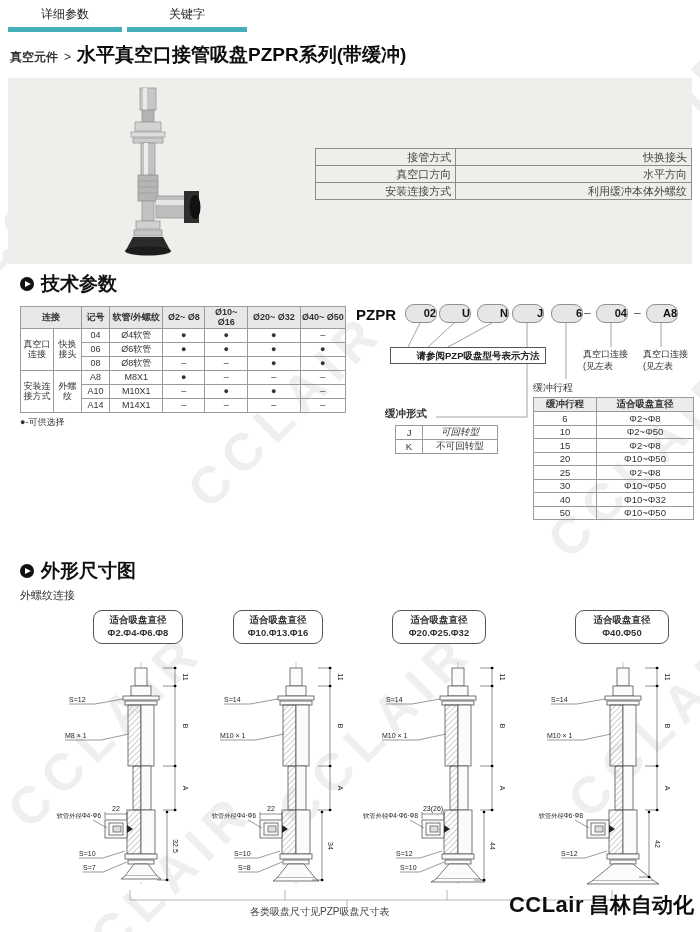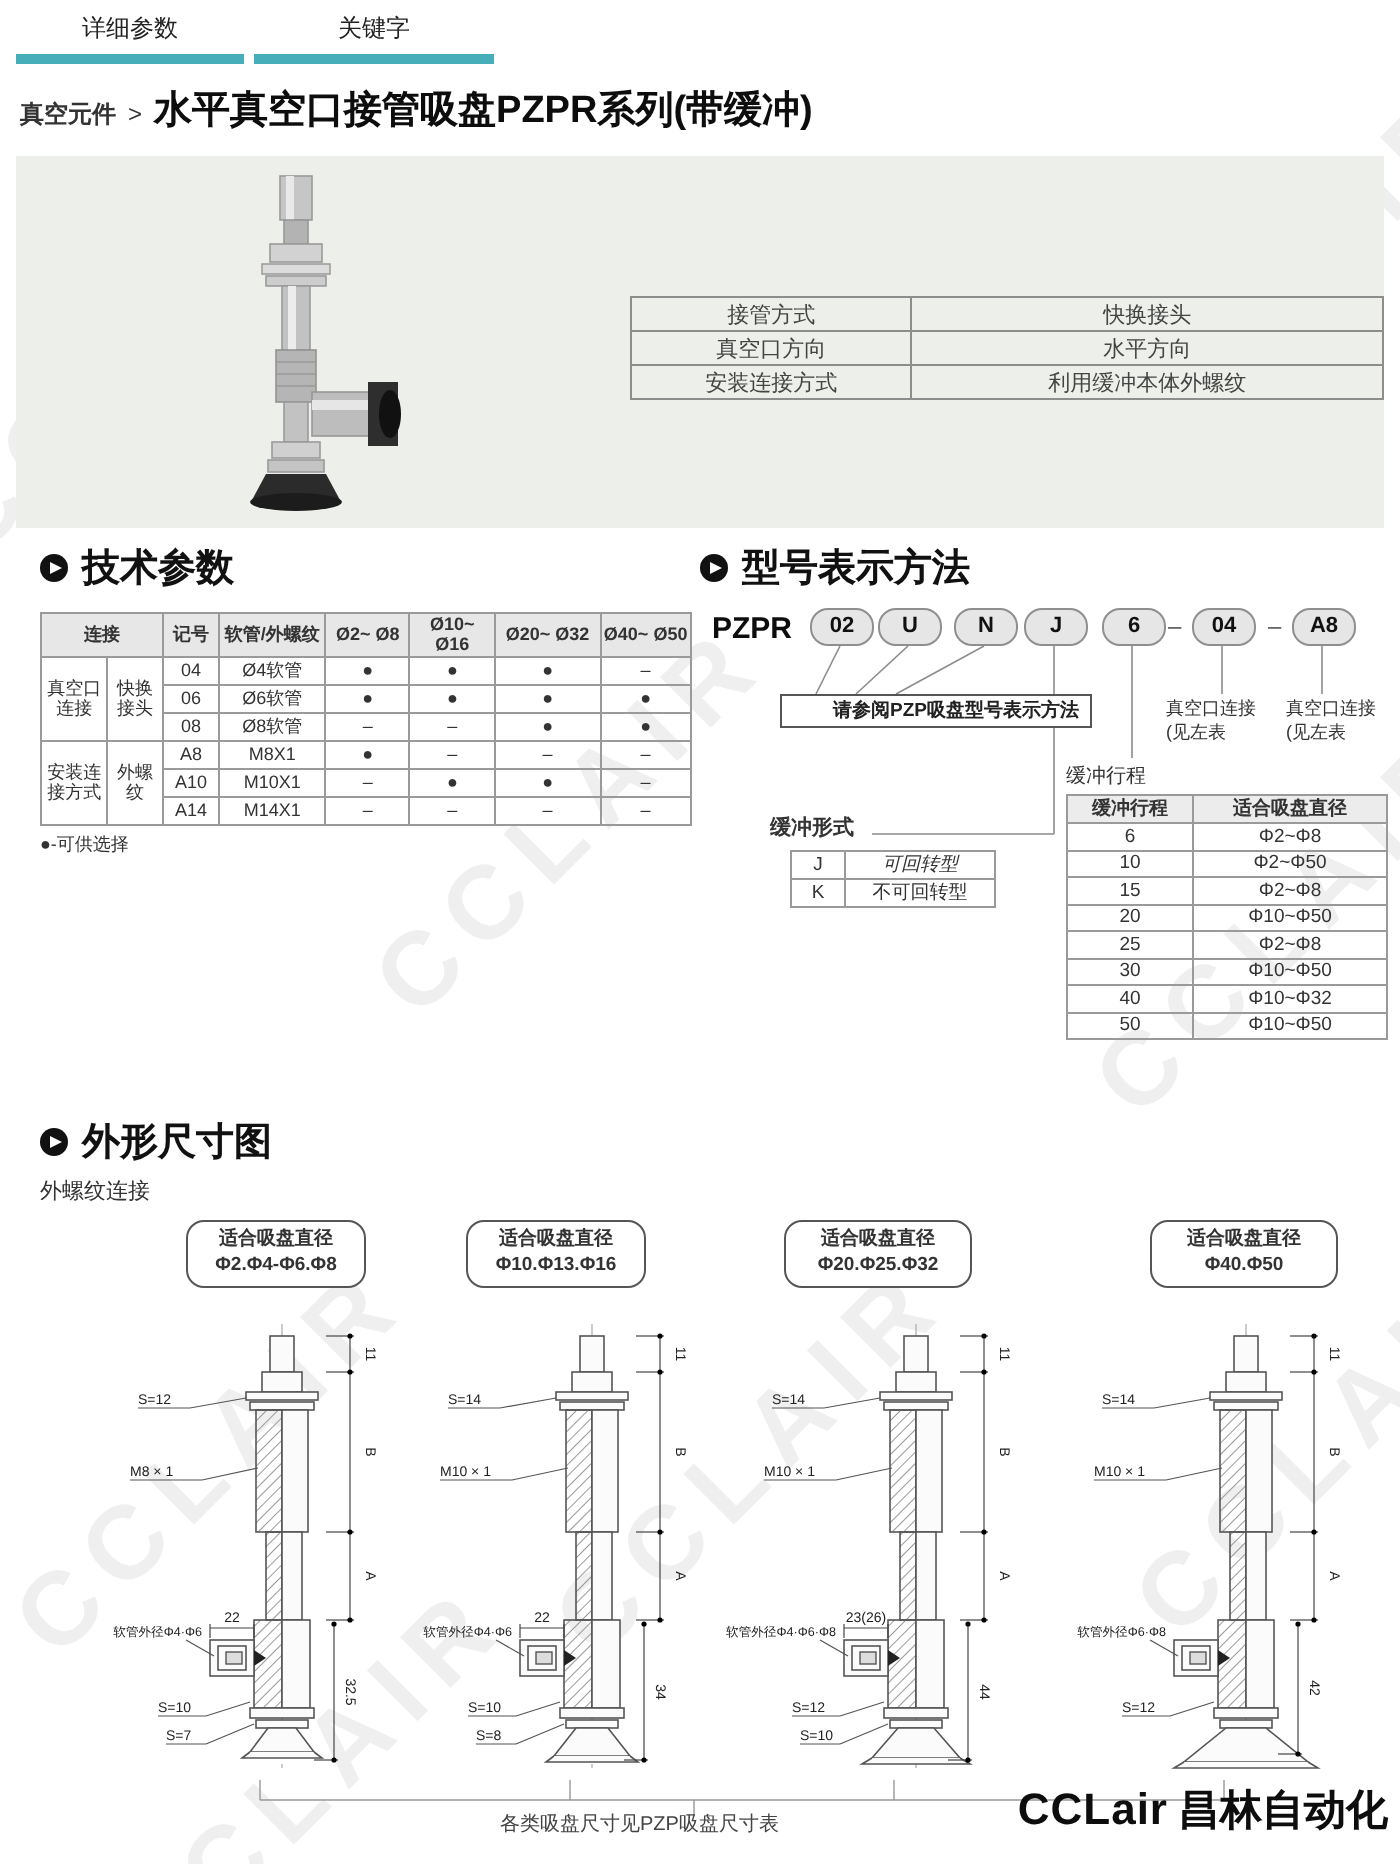--- a/index.html
+++ b/index.html
@@ -14,21 +14,21 @@
 
   
   .crumb{position:absolute;left:10px;top:42px;display:flex;align-items:baseline;gap:6px;}
   .crumb .cat{font-size:12px;font-weight:bold;color:#333;}
   .crumb .sep{font-size:12px;color:#333;}
   .crumb .ttl{font-size:19px;font-weight:bold;color:#0d0d0d;}
 
   
   .panel{position:absolute;left:8px;top:78px;width:684px;height:186px;background:#edf0ea;}
   .info-table{position:absolute;left:307px;top:70px;border-collapse:collapse;}
-  .info-table td{border:1px solid #8d8d8d;font-size:11px;text-align:center;color:#444;height:16px;padding:0 4px;background:transparent;}
+  .info-table td{border:1px solid #8d8d8d;font-size:11px;text-align:right;color:#444;height:16px;padding:0 4px;background:transparent;}
   .info-table td.k{width:132px;}
   .info-table td.v{width:228px;}
 
   
   .sec-head{display:flex;align-items:center;gap:7px;}
   .sec-icon{width:14px;height:14px;border-radius:50%;background:#111;position:relative;display:inline-block;}
   .sec-icon::after{content:'';position:absolute;left:5px;top:3.5px;border-left:6px solid #fff;border-top:3.5px solid transparent;border-bottom:3.5px solid transparent;}
   .sec-title{font-size:19px;font-weight:bold;color:#111;}
 
   
@@ -39,21 +39,21 @@
   .tech td{height:13px;}
   .tech tr.th td{background:#e7e7e7;font-weight:bold;height:14px;}
   .tech .c1{width:32px;} .tech .c2{width:26px;} .tech .c3{width:26px;margin-left:48px;} .tech .c4{width:52px;}
   .tech .cd1{width:41px;} .tech .cd2{width:41px;} .tech .cd3{width:52px;} .tech .cd4{width:44px;}
   .muted{color:#999;}
   .tech-note{font-size:9px;color:#333;margin-top:3px;}
 
   
   .model-sec{position:absolute;left:350px;top:271px;width:350px;height:285px;}
   .prefix{position:absolute;left:6px;top:35px;font-size:15px;font-weight:bold;color:#0d0d0d;}
-  .badge{position:absolute;top:33px;width:30px;height:17px;line-height:17px;text-align:center;font-size:11px;font-weight:bold;color:#111;background:#e6e6e6;border:1px solid #8f8f8f;border-radius:9px;}
+  .badge{position:absolute;top:33px;width:30px;height:17px;line-height:17px;text-align:right;font-size:11px;font-weight:bold;color:#111;background:#e6e6e6;border:1px solid #8f8f8f;border-radius:9px;}
   .bdash{position:absolute;top:35px;font-size:12px;color:#555;}
   .leaders{position:absolute;left:0;top:52px;}
   .leaders line{stroke:#8c8c8c;stroke-width:0.8;}
   .ref-note{position:absolute;left:40px;top:76px;width:134px;height:15px;line-height:15px;border:1px solid #555;font-size:9.5px;font-weight:bold;text-align:center;color:#222;background:#fff;padding-left:20px;}
   .port-lbl{position:absolute;top:78px;width:60px;font-size:9px;color:#333;line-height:1.3;}
   .stroke-lbl{position:absolute;left:183px;top:110px;font-size:10px;color:#333;}
   .form-lbl{position:absolute;left:35px;top:136px;font-size:10.5px;font-weight:bold;color:#333;}
   .form-table{position:absolute;left:45px;top:154px;font-size:9.5px;}
   .form-table td{height:12px;}
   .form-table .fc1{width:24px;} .form-table .fc2{width:72px;font-style:italic;}
@@ -220,24 +220,20 @@
         <td class="muted">–</td>
         <td class="muted">–</td>
         <td class="muted">–</td>
       </tr>
     </tbody>
       </table>
     <div class="tech-note">●-可供选择</div>
   </div>
 
   <div class="layer model-sec">
-    <div class="sec-head">
-      <span class="sec-icon"></span>
-      <span class="sec-title">型号表示方法</span>
-    </div>
     <div class="prefix">PZPR</div>
     <div class="badge" style="left:55px;">02</div>
     <div class="badge" style="left:89px;">U</div>
     <div class="badge" style="left:127px;">N</div>
     <div class="badge" style="left:162px;">J</div>
     <div class="badge" style="left:201px;">6</div>
     <span class="bdash muted" style="left:234px;">–</span>
     <div class="badge" style="left:246px;">04</div>
     <span class="bdash muted" style="left:284px;">–</span>
     <div class="badge" style="left:296px;">A8</div>

